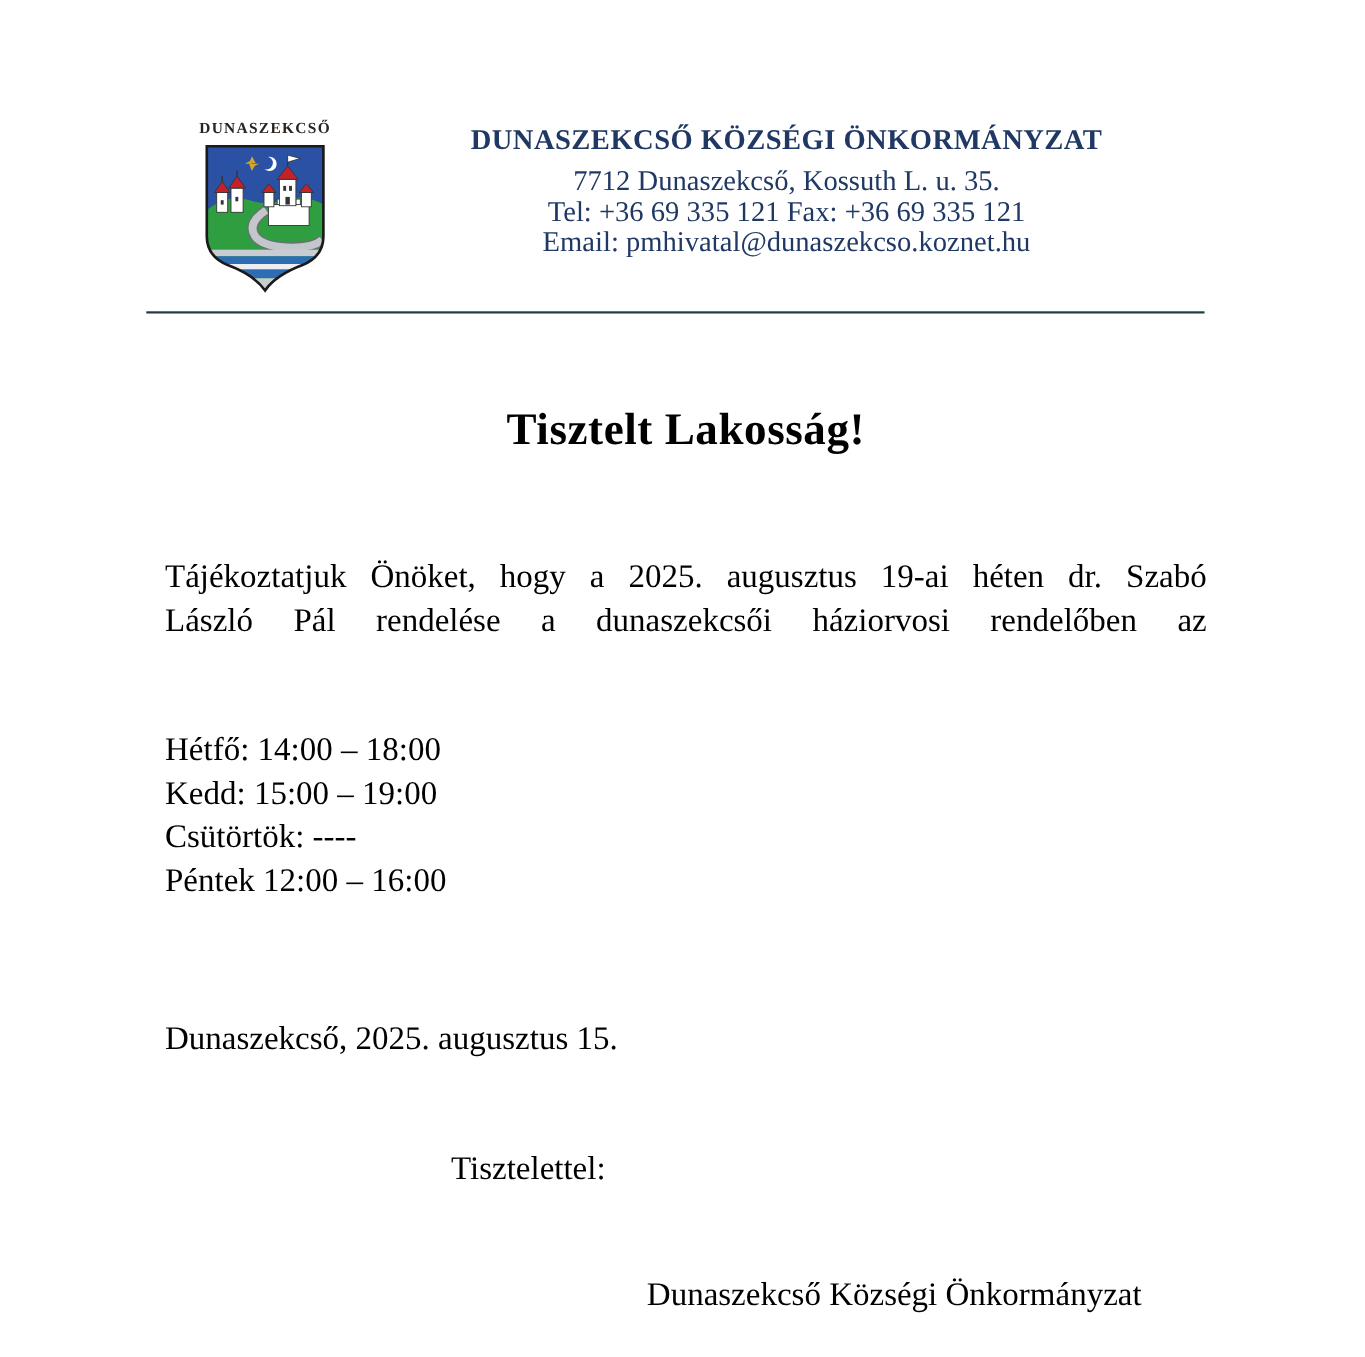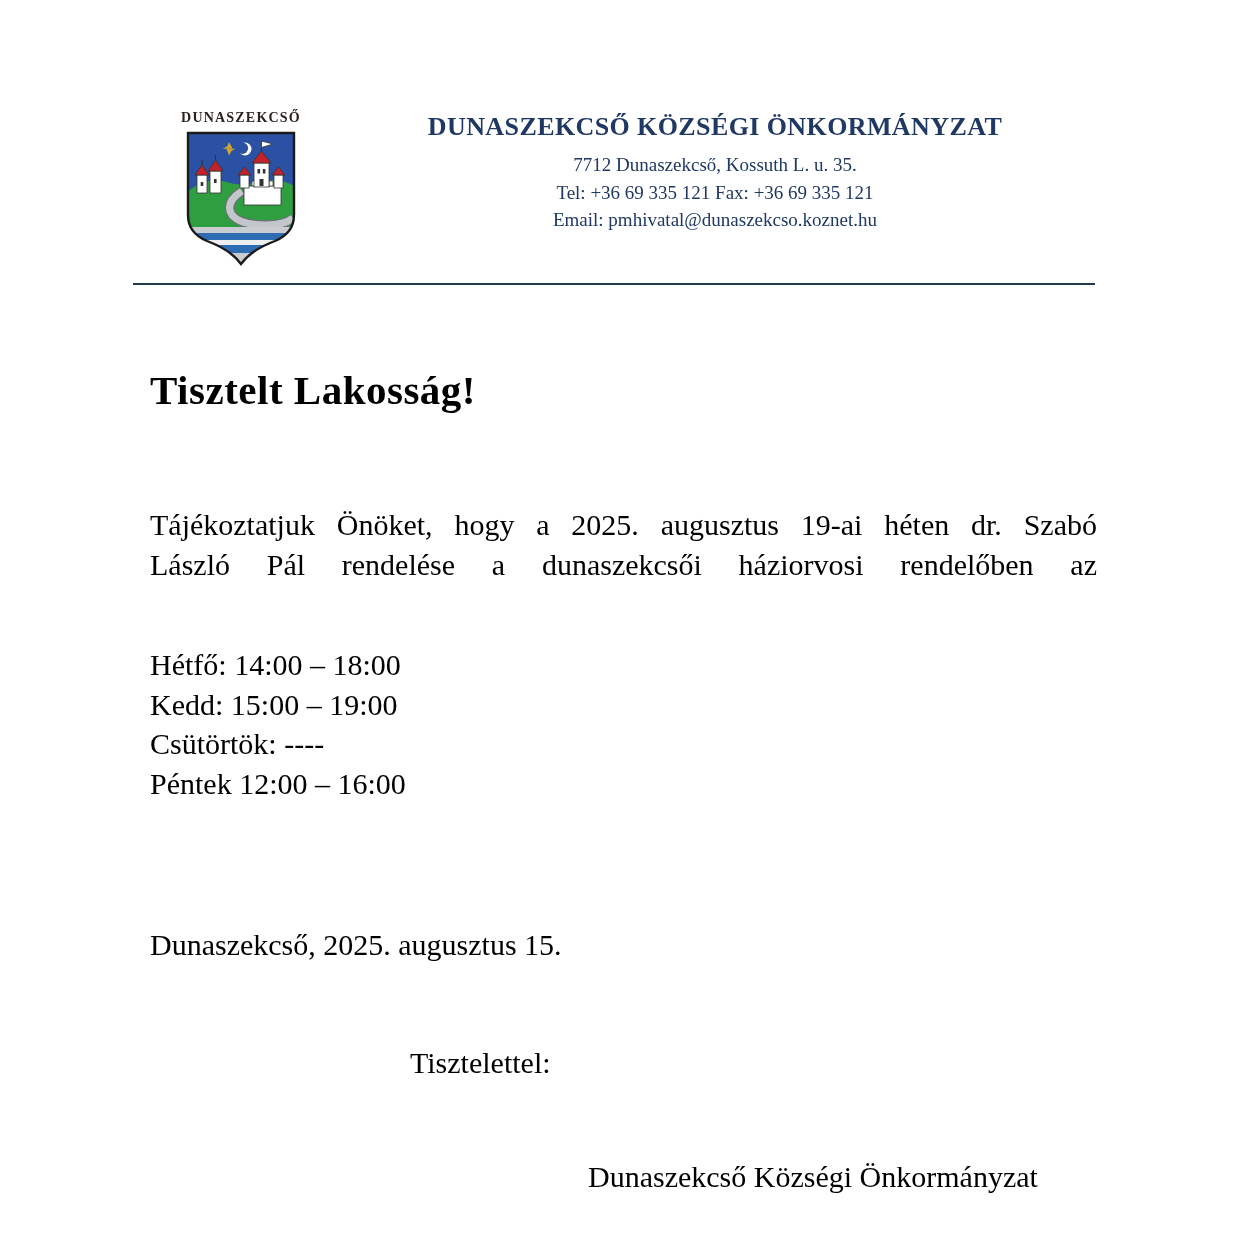--- a/index.html
+++ b/index.html
@@ -39,57 +39,57 @@
     color: #1f3864;
   }
   .org-name {
     font-size: 26px;
     font-weight: bold;
     letter-spacing: 0.4px;
     margin-bottom: 9px;
     white-space: nowrap;
   }
   .header-line {
-    font-size: 19px;
+    font-size: 26px;
     line-height: 27.5px;
   }
   .header-rule {
     position: absolute;
     left: 133px;
     top: 283px;
     width: 962px;
     height: 2px;
     background: #1e3a47;
   }
 
   
   .doc-title {
     position: absolute;
     left: 150px;
     top: 366px;
     width: 947px;
-    text-align: left;
+    text-align: center;
     font-size: 41px;
     font-weight: bold;
     letter-spacing: 0.5px;
   }
   .intro {
     position: absolute;
     left: 150px;
     top: 505px;
     width: 947px;
     font-size: 30px;
     line-height: 40px;
   }
   .intro .jline { text-align: justify; text-align-last: justify; }
   .intro .jline.last { text-align-last: left; }
   .schedule {
     position: absolute;
     left: 150px;
-    top: 645px;
+    top: 662px;
     font-size: 30px;
     line-height: 39.5px;
     white-space: nowrap;
   }
   .date-line {
     position: absolute;
     left: 150px;
     top: 928px;
     font-size: 30px;
     white-space: nowrap;

